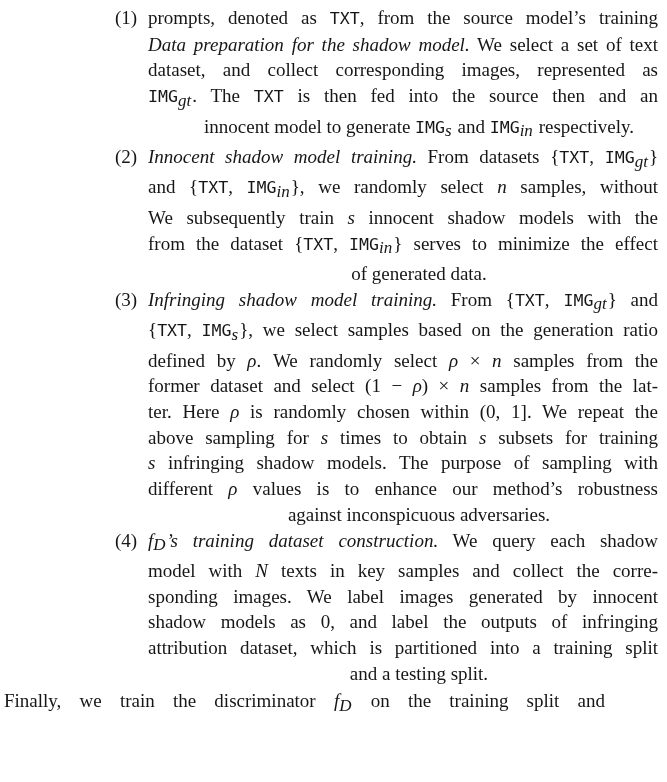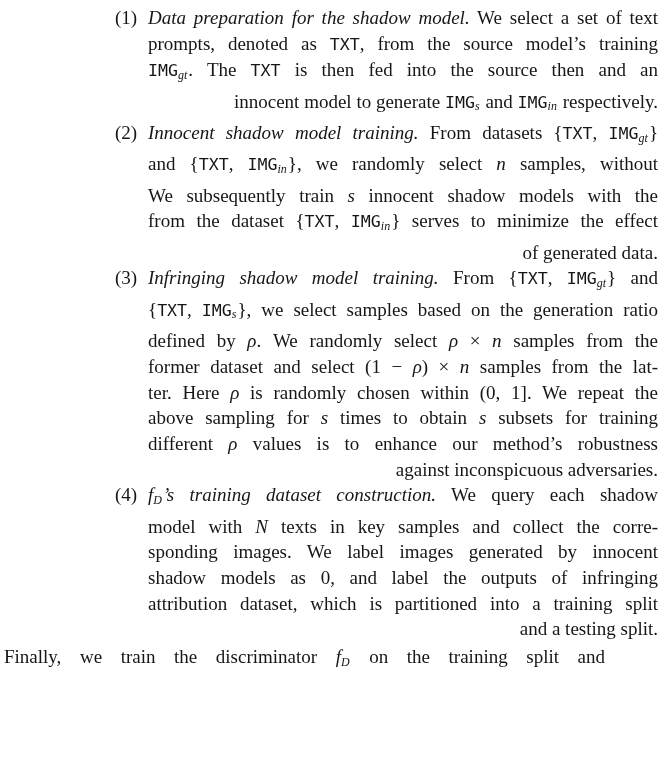--- a/index.html
+++ b/index.html
@@ -40,51 +40,52 @@
   }
   .tline {
     line-height: 25.7px;
     white-space: normal;
   }
   .just {
     text-align: justify;
     text-align-last: justify;
   }
   .lastline {
-    text-align: right;
+    text-align: center;
     margin-left: 32px;
   }
   .sg-r { font-style: normal; }
   .sg-i { font-style: italic; }
   .sg-v { font-style: italic; }
   .sg-m {
     font-family: "DejaVu Sans Mono", monospace;
     font-size: 16.6px;
   }
   .sg-sub {
     font-style: italic;
-    font-size: 12px;
+    font-size: 17px;
     vertical-align: -0.22em;
     padding-right: 1px;
   }
   .closing {
     margin: 2px 0 0 4px;
     width: 601px;
   }
 </style>
 </head>
 <body>
 
 <div class="page">
   <div class="method-list">
       <div class="item">
         <div class="item-num">(1)</div>
         <div class="item-body">
+          <div class="tline just"><span class="sg-r">prompts, denoted as </span><span class="sg-m">TXT</span><span class="sg-r">, from the source model’s training</span></div>
           <div class="tline just"><span class="sg-i">Data preparation for the shadow model.</span><span class="sg-r"> We select a set of text</span></div>
-          <div class="tline just"><span class="sg-r">prompts, denoted as </span><span class="sg-m">TXT</span><span class="sg-r">, from the source model’s training</span></div>
+          <div class="tline just"><span class="sg-r">dataset, and collect corresponding images, represented as</span></div>
           <div class="tline just"><span class="sg-m">IMG</span><span class="sg-sub">gt</span><span class="sg-r">. The </span><span class="sg-m">TXT</span><span class="sg-r"> is then fed into the source then and an</span></div>
           <div class="tline lastline"><span class="sg-r">innocent model to generate </span><span class="sg-m">IMG</span><span class="sg-sub">s</span><span class="sg-r"> and </span><span class="sg-m">IMG</span><span class="sg-sub">in</span><span class="sg-r"> respectively.</span></div>
         </div>
       </div>
       <div class="item">
         <div class="item-num">(2)</div>
         <div class="item-body">
           <div class="tline just"><span class="sg-i">Innocent shadow model training.</span><span class="sg-r"> From datasets {</span><span class="sg-m">TXT</span><span class="sg-r">, </span><span class="sg-m">IMG</span><span class="sg-sub">gt</span><span class="sg-r">}</span></div>
           <div class="tline just"><span class="sg-r">and {</span><span class="sg-m">TXT</span><span class="sg-r">, </span><span class="sg-m">IMG</span><span class="sg-sub">in</span><span class="sg-r">}, we randomly select </span><span class="sg-v">n</span><span class="sg-r"> samples, without</span></div>
           <div class="tline just"><span class="sg-r">We subsequently train </span><span class="sg-v">s</span><span class="sg-r"> innocent shadow models with the</span></div>
@@ -94,20 +95,21 @@
       </div>
       <div class="item">
         <div class="item-num">(3)</div>
         <div class="item-body">
           <div class="tline just"><span class="sg-i">Infringing shadow model training.</span><span class="sg-r"> From {</span><span class="sg-m">TXT</span><span class="sg-r">, </span><span class="sg-m">IMG</span><span class="sg-sub">gt</span><span class="sg-r">} and</span></div>
           <div class="tline just"><span class="sg-r">{</span><span class="sg-m">TXT</span><span class="sg-r">, </span><span class="sg-m">IMG</span><span class="sg-sub">s</span><span class="sg-r">}, we select samples based on the generation ratio</span></div>
           <div class="tline just"><span class="sg-r">defined by </span><span class="sg-v">ρ</span><span class="sg-r">. We randomly select </span><span class="sg-v">ρ</span><span class="sg-r"> × </span><span class="sg-v">n</span><span class="sg-r"> samples from the</span></div>
           <div class="tline just"><span class="sg-r">former dataset and select (1 − </span><span class="sg-v">ρ</span><span class="sg-r">) × </span><span class="sg-v">n</span><span class="sg-r"> samples from the lat-</span></div>
           <div class="tline just"><span class="sg-r">ter. Here </span><span class="sg-v">ρ</span><span class="sg-r"> is randomly chosen within (0, 1]. We repeat the</span></div>
           <div class="tline just"><span class="sg-r">above sampling for </span><span class="sg-v">s</span><span class="sg-r"> times to obtain </span><span class="sg-v">s</span><span class="sg-r"> subsets for training</span></div>
+          <div class="tline just"><span class="sg-v">s</span><span class="sg-r"> infringing shadow models. The purpose of sampling with</span></div>
           <div class="tline just"><span class="sg-r">different </span><span class="sg-v">ρ</span><span class="sg-r"> values is to enhance our method’s robustness</span></div>
           <div class="tline lastline"><span class="sg-r">against inconspicuous adversaries.</span></div>
         </div>
       </div>
       <div class="item">
         <div class="item-num">(4)</div>
         <div class="item-body">
           <div class="tline just"><span class="sg-v">f</span><span class="sg-sub">D</span><span class="sg-i">’s training dataset construction.</span><span class="sg-r"> We query each shadow</span></div>
           <div class="tline just"><span class="sg-r">model with </span><span class="sg-v">N</span><span class="sg-r"> texts in key samples and collect the corre-</span></div>
           <div class="tline just"><span class="sg-r">sponding images. We label images generated by innocent</span></div>

